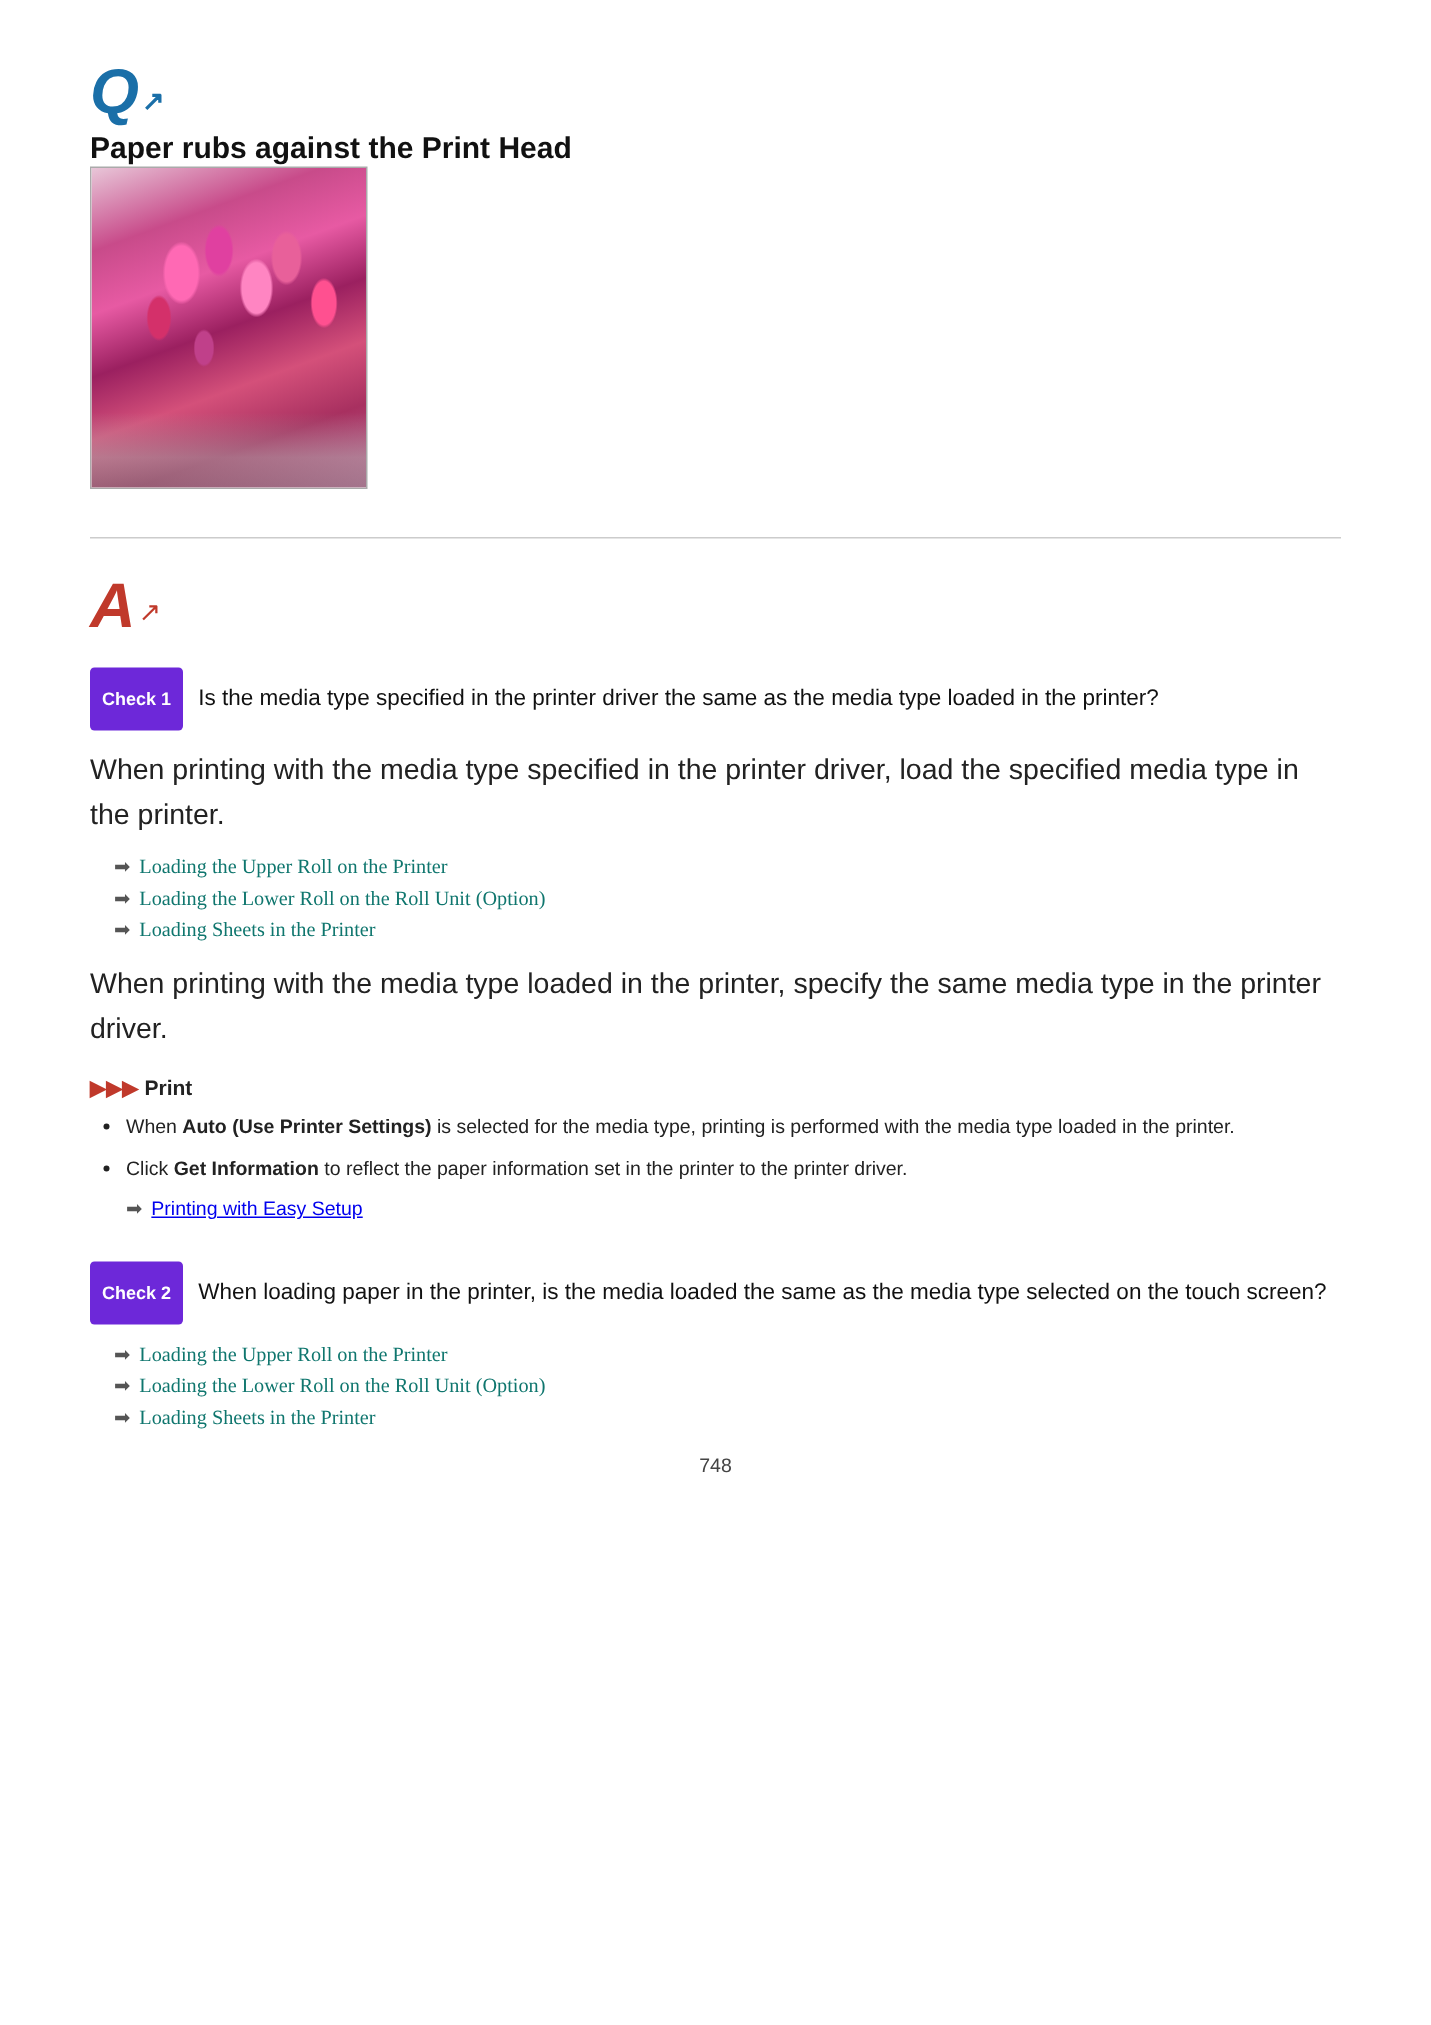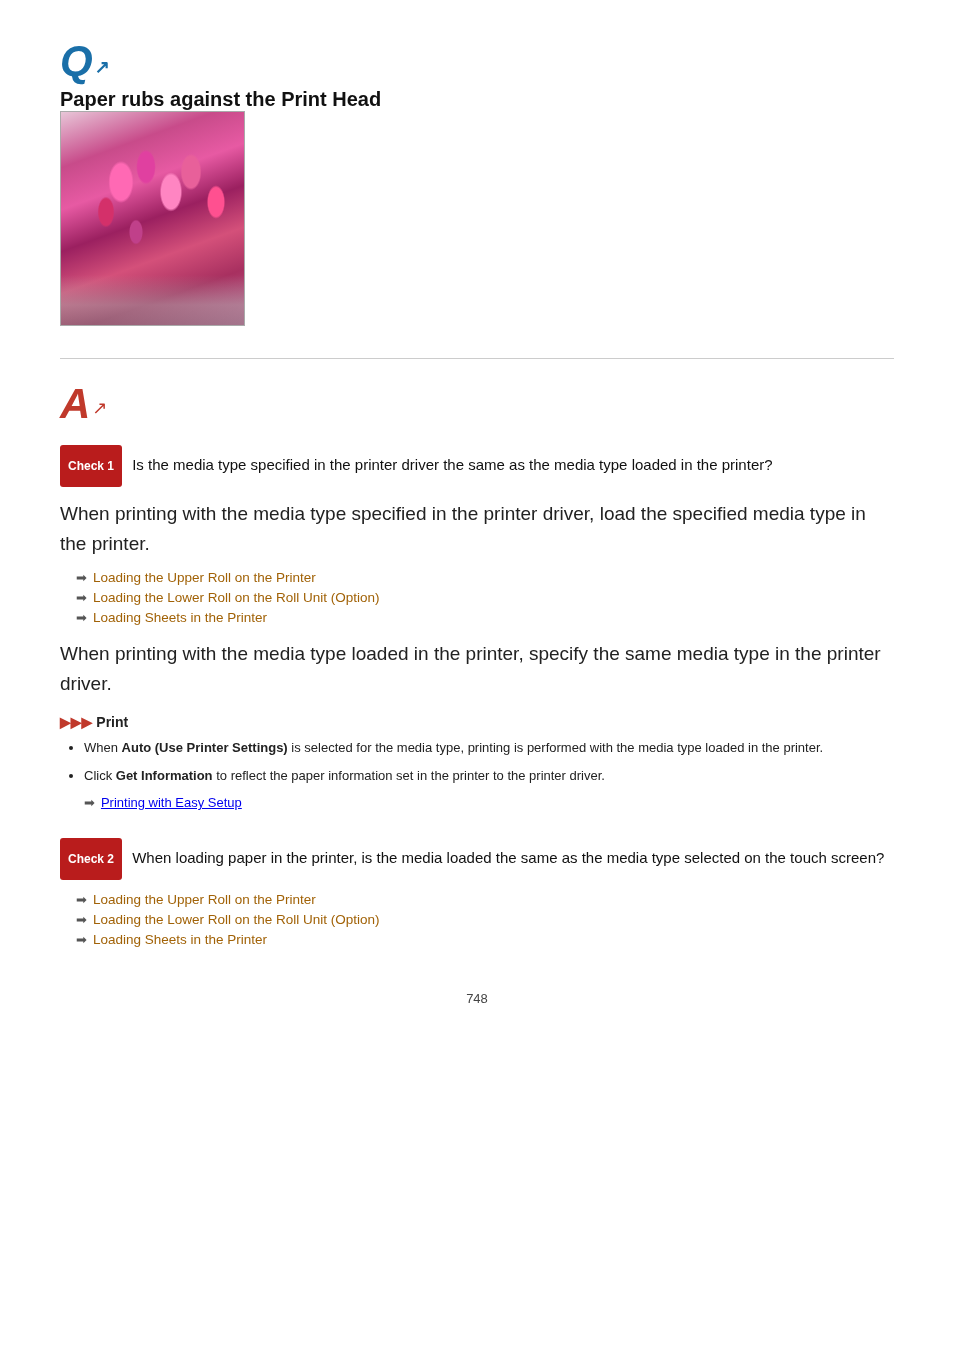--- a/index.html
+++ b/index.html
@@ -103,21 +103,21 @@
     }
     .a-arrow {
       font-size: 18px;
       color: #c0392b;
       margin-left: 2px;
       margin-bottom: 6px;
     }
 
     .check-badge {
       display: inline-block;
-      background: #b91c1c;
+      background: #6d28d9;
       color: #fff;
       font-size: 12px;
       font-weight: bold;
       padding: 12px 8px;
       border-radius: 3px;
       margin-right: 6px;
       vertical-align: middle;
     }
 
     .check-heading {
@@ -148,22 +148,23 @@
       font-size: 13.5px;
       display: flex;
       align-items: center;
     }
     ul.link-list li .arrow {
       color: #555;
       margin-right: 6px;
       font-size: 13px;
     }
     ul.link-list li a {
-      color: #a16207;
+      color: #0f766e;
       text-decoration: none;
+      font-family: Liberation Serif, serif;
     }
 
     .ordered-list {
       margin: 8px 0 14px 36px;
       padding: 0;
     }
     .ordered-list li {
       font-size: 13.5px;
       margin-bottom: 14px;
       line-height: 1.6;
@@ -209,21 +210,21 @@
       color: #555;
       margin-right: 6px;
     }
 
     .check2-section {
       margin-top: 24px;
     }
 
     .page-number {
       text-align: center;
-      margin-top: 44px;
+      margin-top: 16px;
       font-size: 13px;
       color: #444;
     }
   </style>
 </head>
 <body>
 
 <div class="q-icon">
   <span class="q-letter">Q</span>
   <span class="q-arrow">↗</span>

